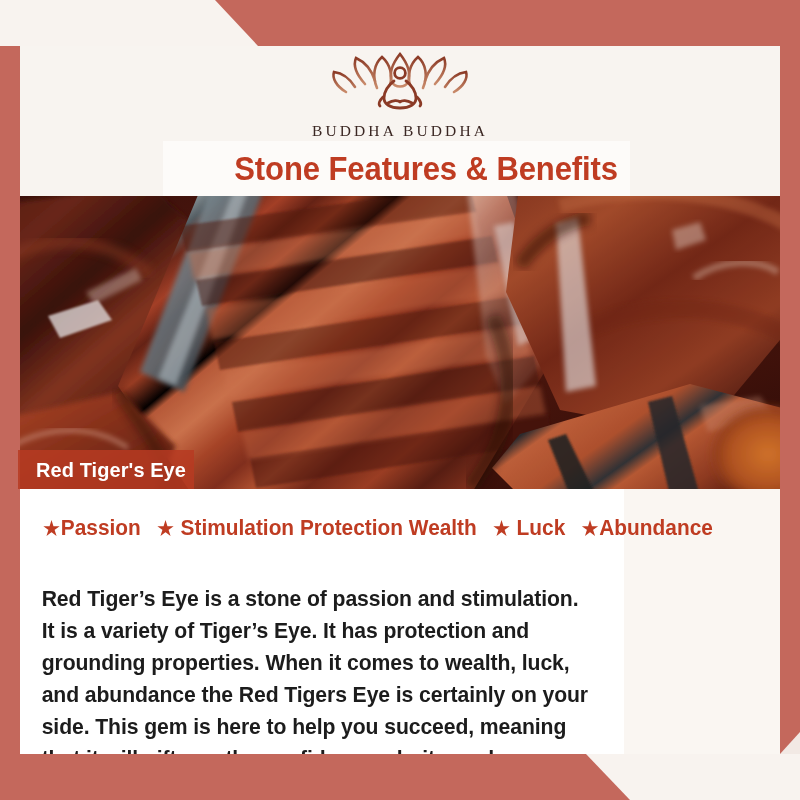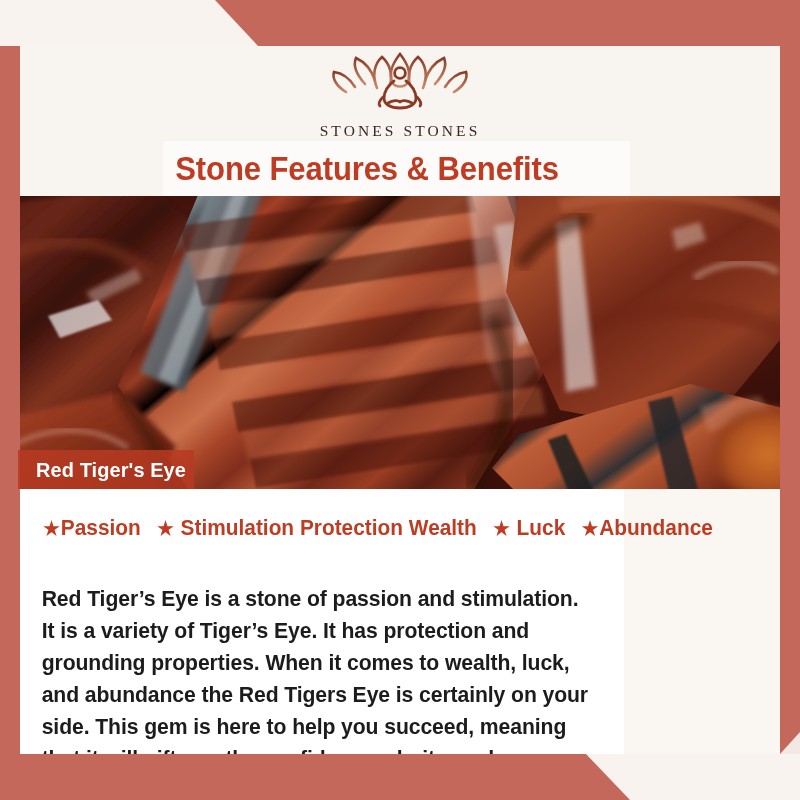--- a/index.html
+++ b/index.html
@@ -108,21 +108,21 @@
     background: #f8f4f0;
     z-index: 7;
   }
   .title-panel {
     position: absolute;
     left: 143px; top: 0;
     width: 467px; height: 55px;
     background: #fdfbf9;
     display: flex;
     align-items: center;
-    justify-content: flex-start;
+    justify-content: flex-end;
   }
   .title-text {
     font-family: "Liberation Sans Narrow", "Liberation Sans", sans-serif;
     font-weight: bold;
     font-size: 33px;
     color: #bf3c22;
     letter-spacing: -0.1px;
     white-space: nowrap;
     transform: scaleX(0.94);
   }
@@ -240,21 +240,21 @@
         </g>
         <g fill="none" stroke="#8b3a26" stroke-width="2.8" stroke-linecap="round" stroke-linejoin="round">
 
           <circle cx="80" cy="25" r="5.4"></circle>
           <path d="M74 33 C68 37 64 44 64 50 C64 56 70 60 80 60 C90 60 96 56 96 50 C96 44 92 37 86 33"></path>
           <path d="M63 49 C60 52 58 56 60 58"></path>
           <path d="M97 49 C100 52 102 56 100 58"></path>
           <path d="M68 55 C73 52 78 52 80 54 C82 52 87 52 92 55"></path>
         </g>
       </svg>
-      <div class="logo-word">STONES STONES</div>
+      <div class="logo-word">BUDDHA BUDDHA</div>
     </div>
   </div>
 
   <div class="title-band">
     <div class="title-panel">
       <span class="title-text">Stone Features &amp; Benefits</span>
     </div>
   </div>
 
   <div class="photo">

